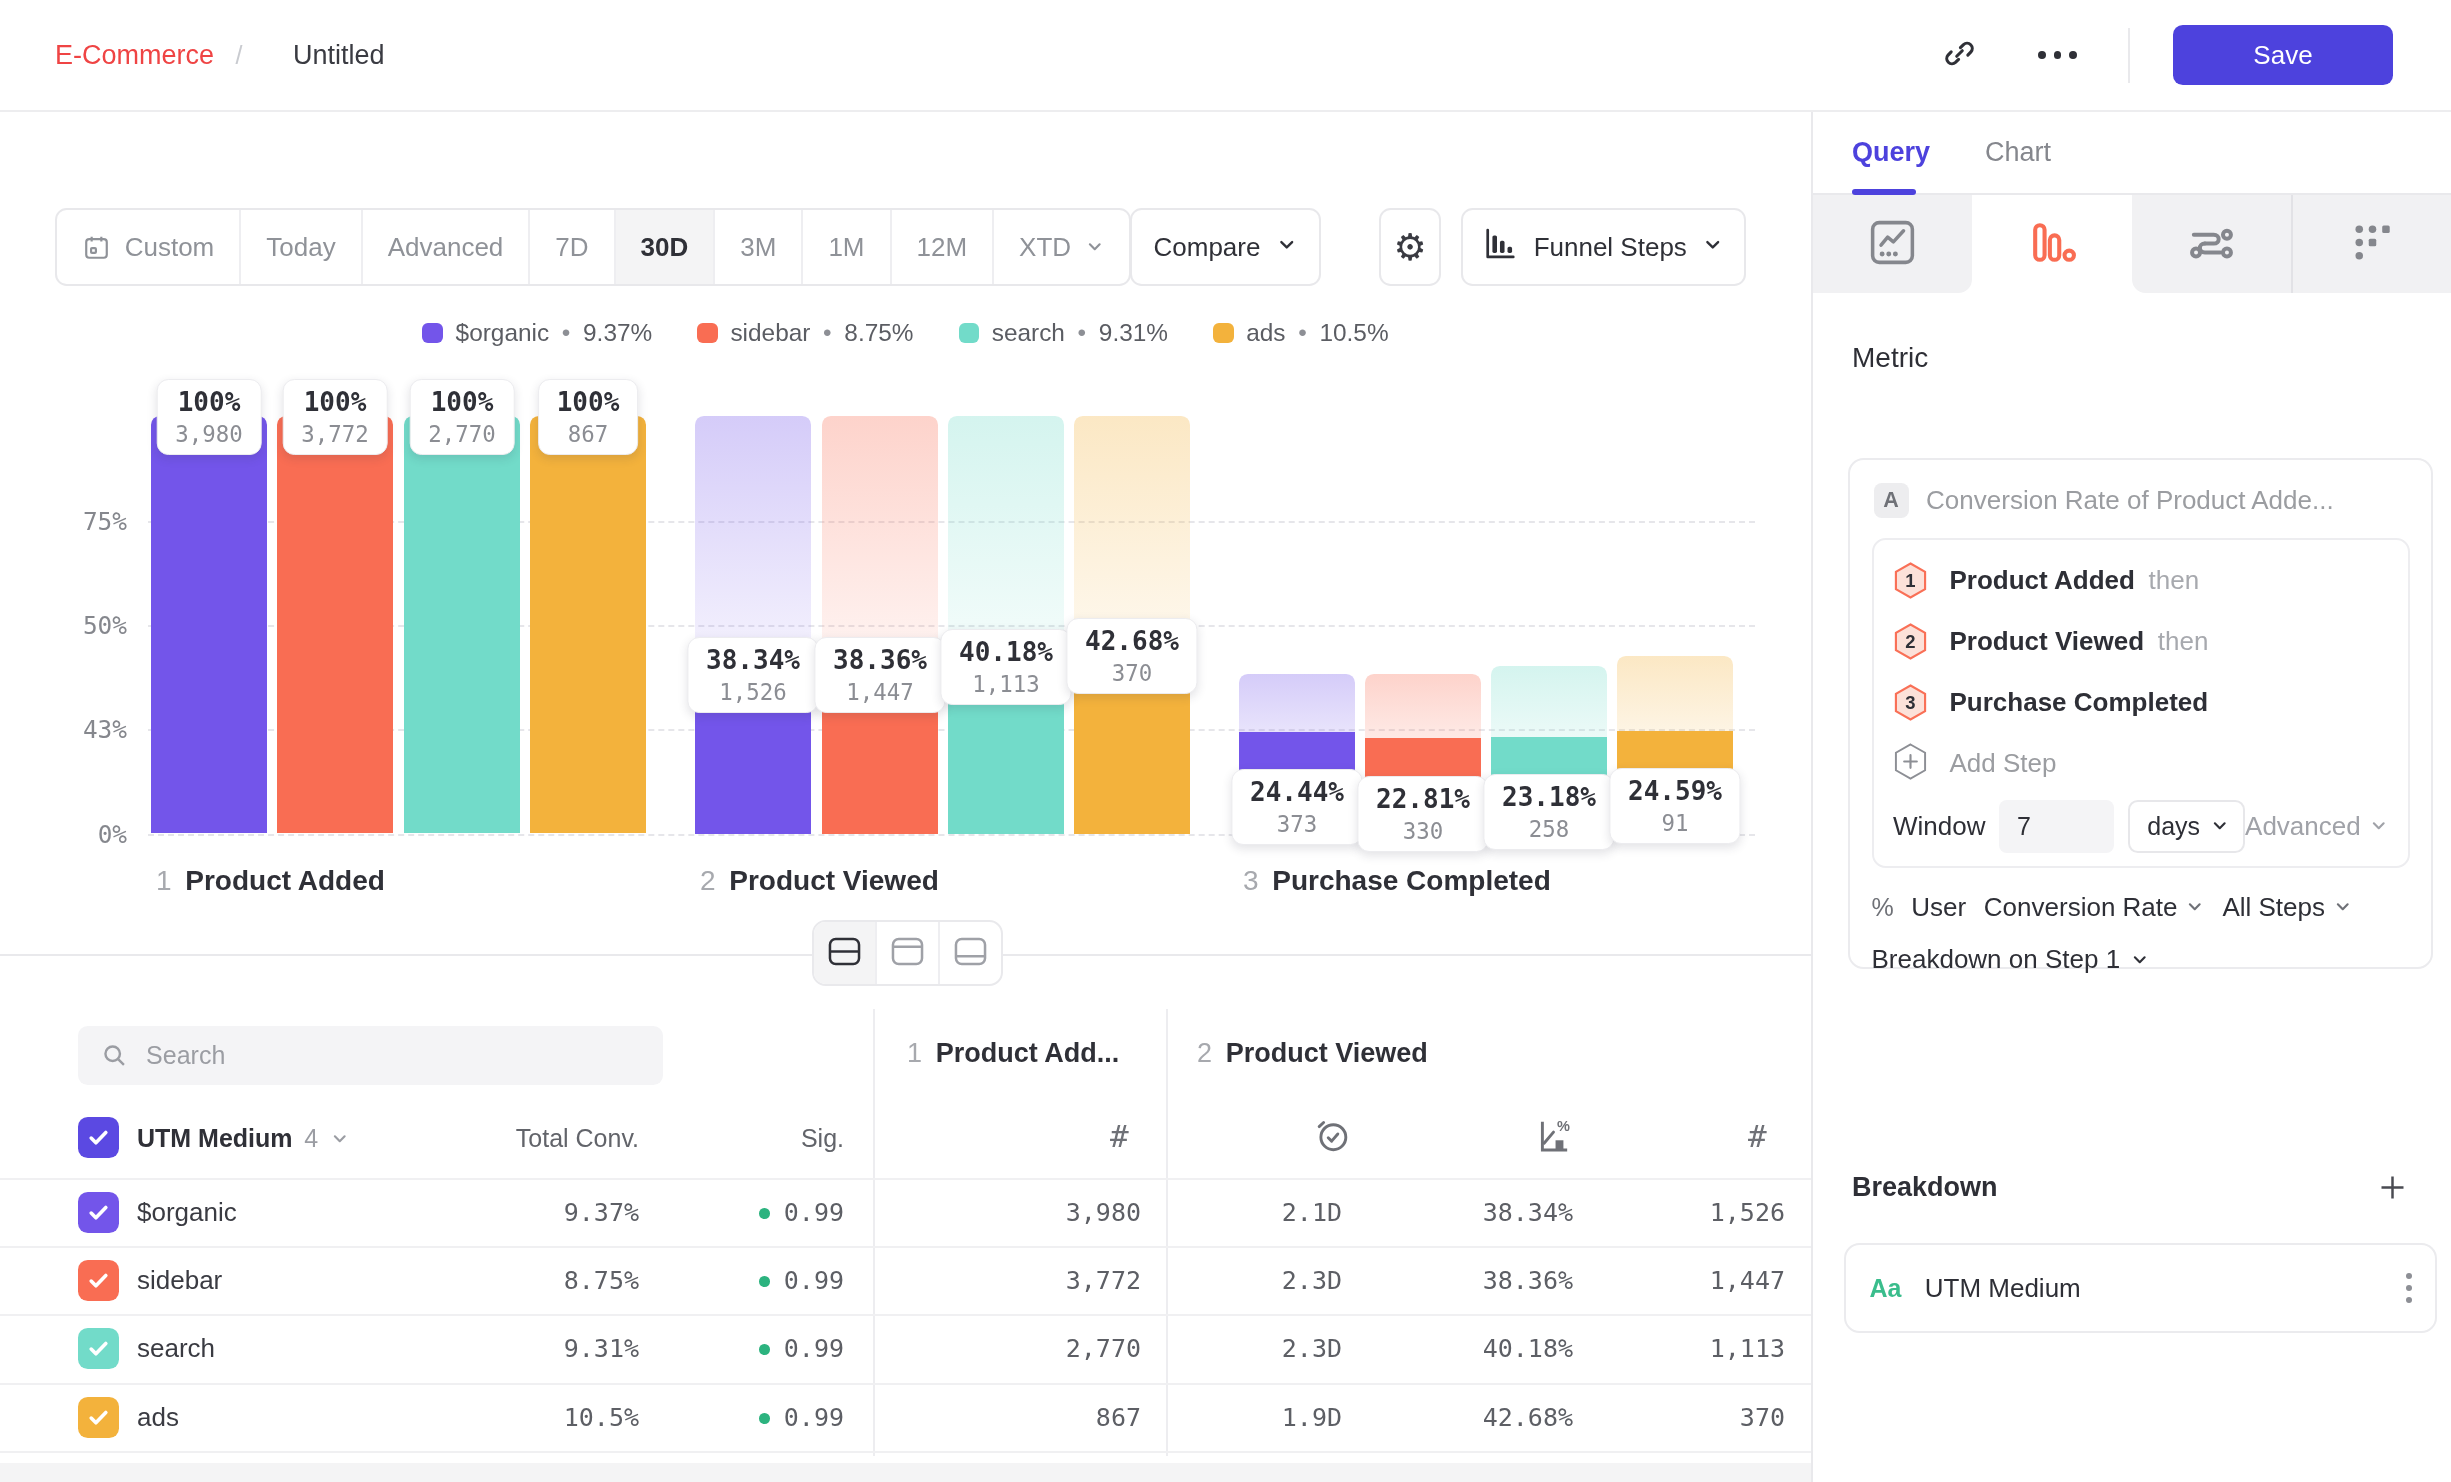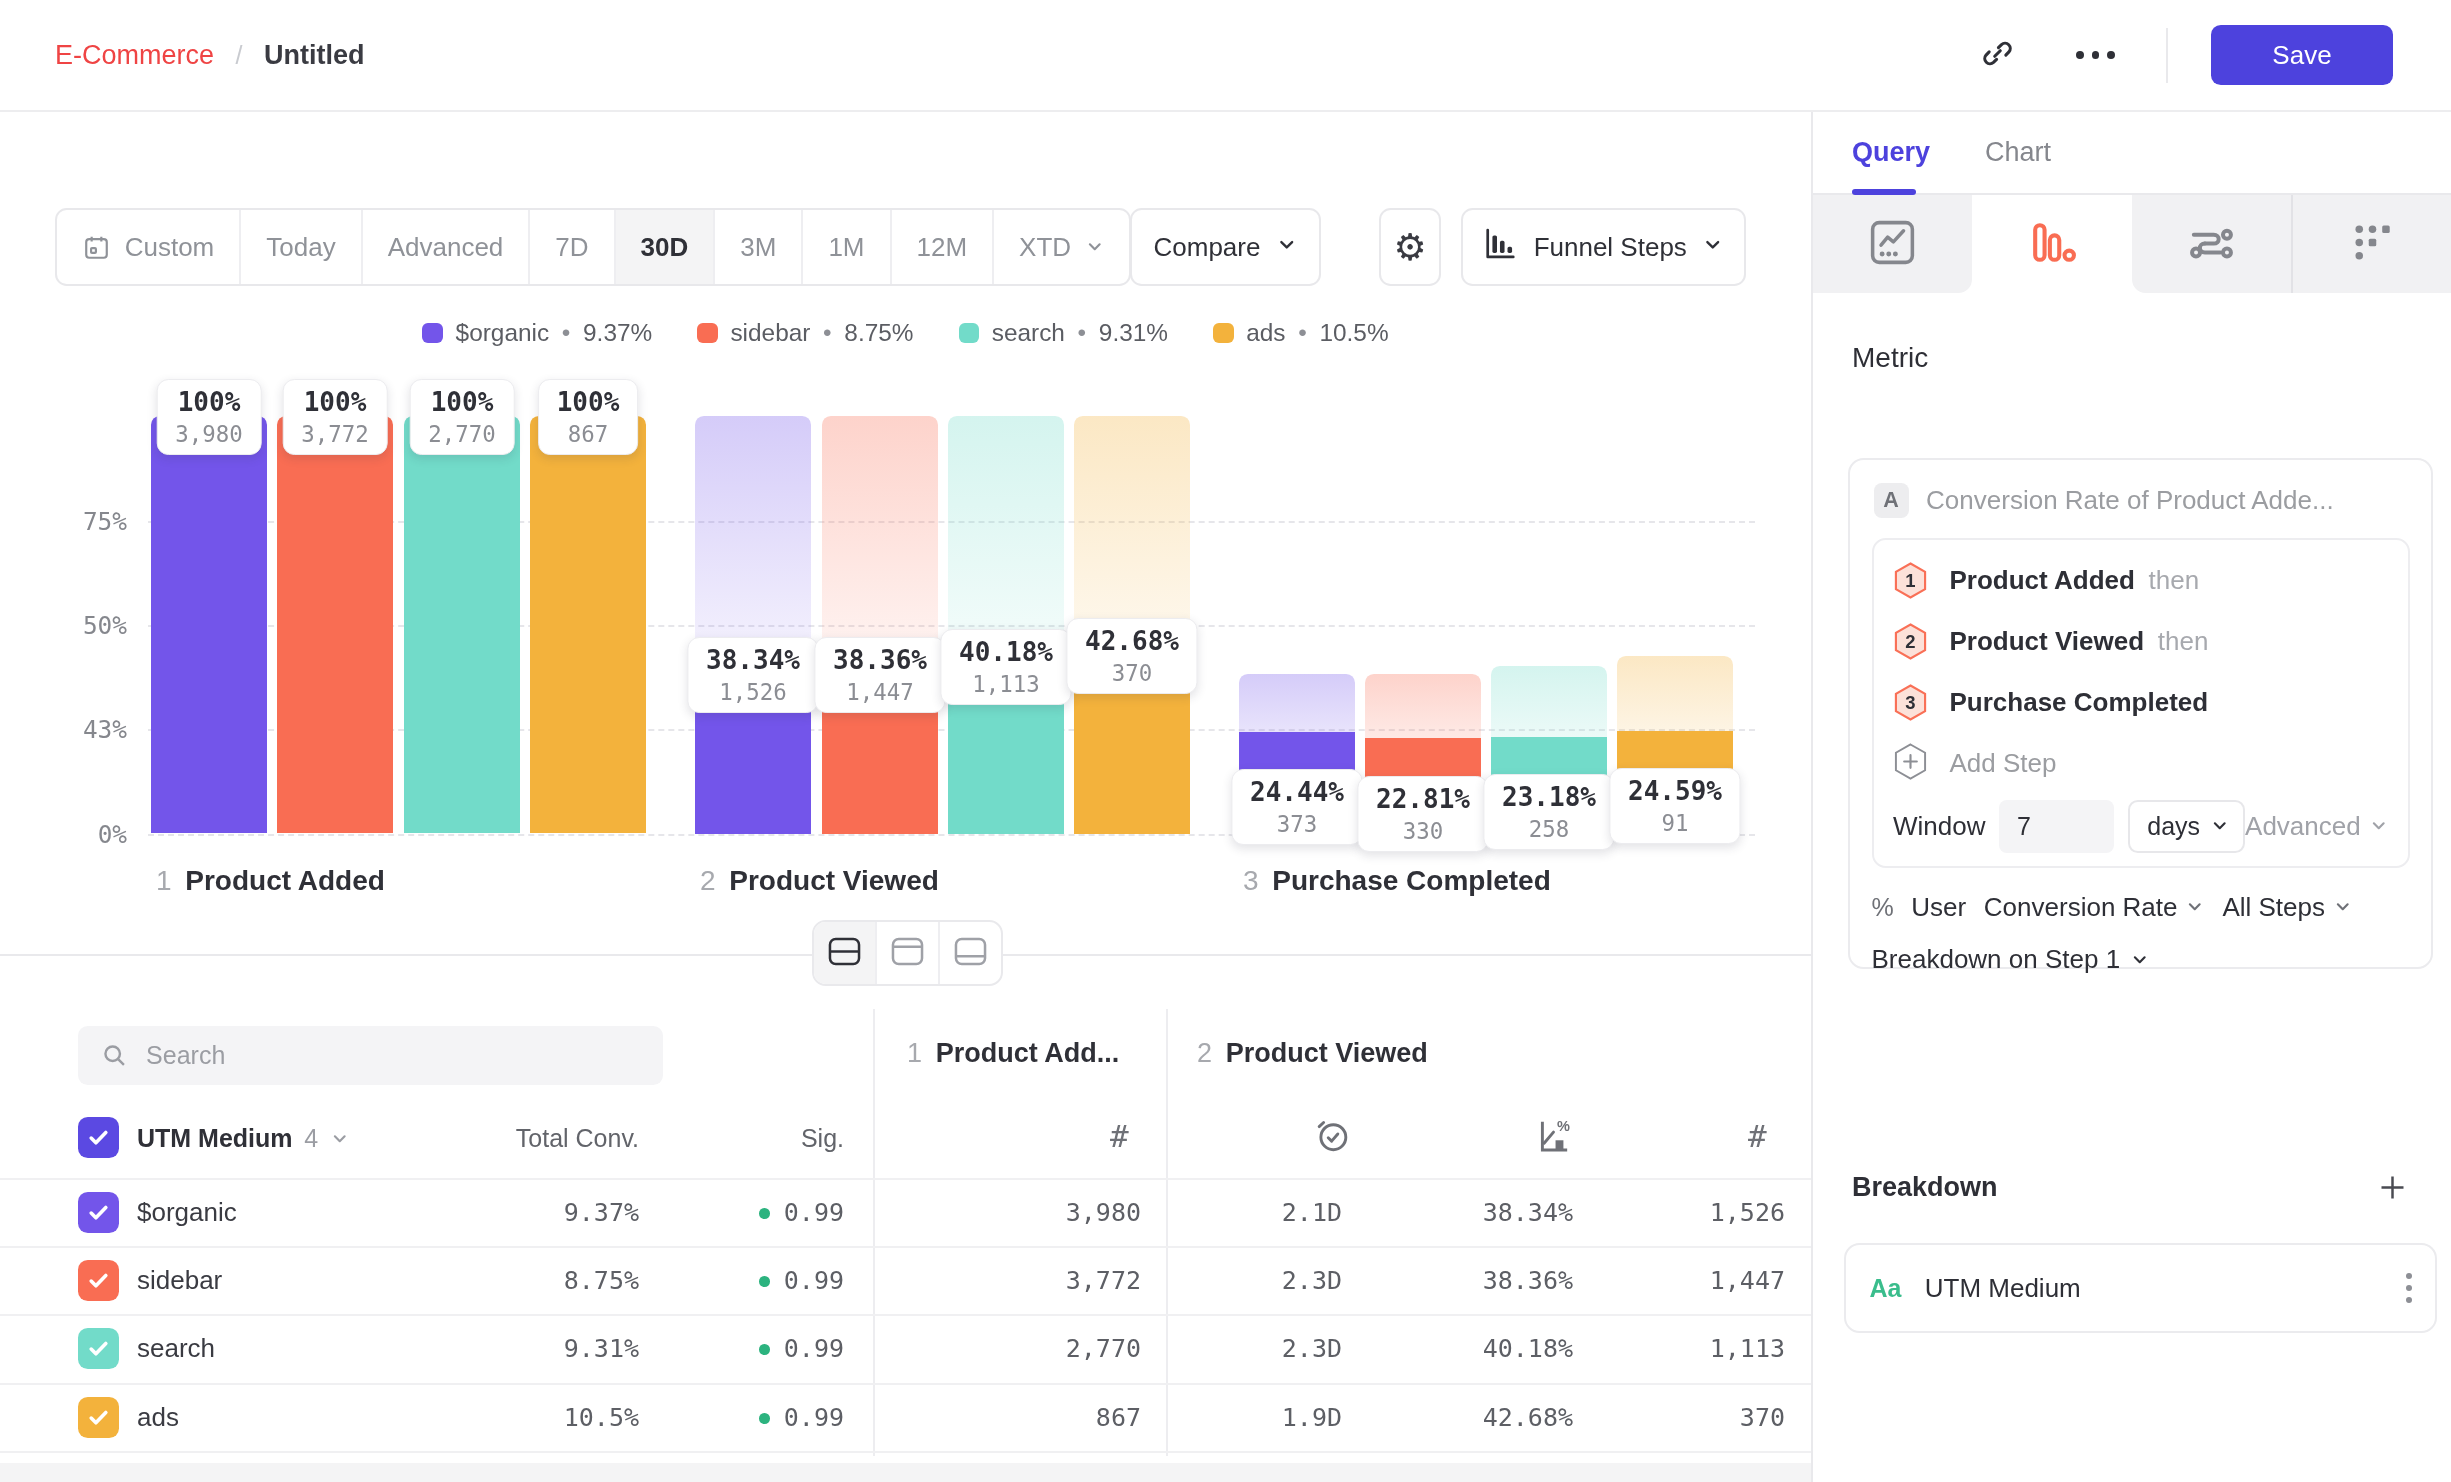--- a/index.html
+++ b/index.html
@@ -5,27 +5,27 @@
   html,body{margin:0;padding:0;background:#fff;}
   body{font-family:"Liberation Sans",sans-serif;color:#2f3037;-webkit-font-smoothing:antialiased;}
   #app{position:relative;width:2452px;height:1482px;background:#fff;overflow:hidden;}
   .mono{font-family:"DejaVu Sans Mono",monospace;}
 
   
   #header{position:absolute;top:0;left:0;width:2452px;height:112px;background:#fff;border-bottom:2px solid #ededef;box-sizing:border-box;}
   #breadcrumb{position:absolute;left:55px;top:0;height:110px;display:flex;align-items:center;gap:21.5px;font-size:27px;}
   .bc-project{color:#ef4444;}
   .bc-sep{color:#c9cbd0;font-size:25px;}
-  .bc-page{color:#3a3b42;font-weight:700;}
+  .bc-page{color:#3a3b42;font-weight:400;margin-left:29px;}
   #header-right{position:absolute;right:59px;top:0;height:110px;display:flex;align-items:center;gap:43px;}
   .icon-btn{display:flex;align-items:center;justify-content:center;width:55px;height:55px;cursor:pointer;}
   .dots{display:flex;gap:7.8px;}
   .dots i{width:7.8px;height:7.8px;border-radius:50%;background:#2f3037;}
   .hdr-divider{width:2px;height:55px;background:#e9e9ec;}
-  #save-btn{width:182px;height:60px;border-radius:9.8px;background:#4D42DD;color:#fff;font-size:26px;font-weight:500;display:flex;align-items:center;justify-content:center;cursor:pointer;}
+  #save-btn{width:220px;height:60px;border-radius:9.8px;background:#4D42DD;color:#fff;font-size:26px;font-weight:500;display:flex;align-items:center;justify-content:center;cursor:pointer;}
 
   
   #left{position:absolute;top:112px;left:0;width:1811px;bottom:0;background:#fff;overflow:hidden;}
   #right{position:absolute;top:112px;left:1811px;right:0;bottom:0;background:#fff;border-left:2px solid #e9e9ec;box-sizing:border-box;overflow:hidden;}
 
   
   #seg{position:absolute;left:55px;top:96px;height:78px;display:flex;align-items:stretch;border:2px solid #e8e8eb;border-radius:11.7px;background:#fff;box-sizing:border-box;overflow:hidden;}
   .seg-item{display:flex;align-items:center;gap:13.7px;padding:0 25px;font-size:26px;color:#8f9298;border-right:2px solid #eeeef1;cursor:pointer;white-space:nowrap;}
   .seg-item:last-child{border-right:none;}
   .seg-item.active{background:#f4f4f5;color:#2f3037;font-weight:700;}

